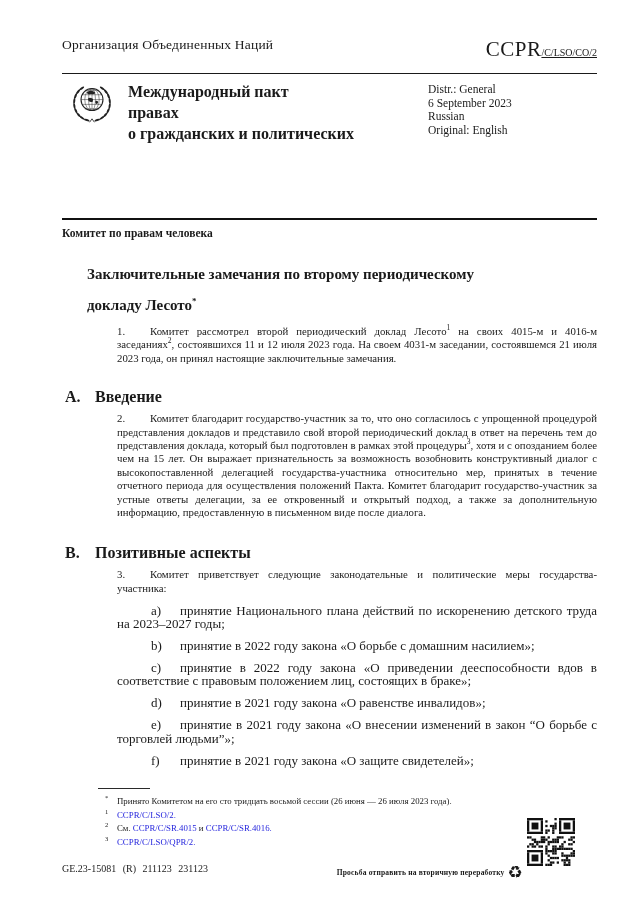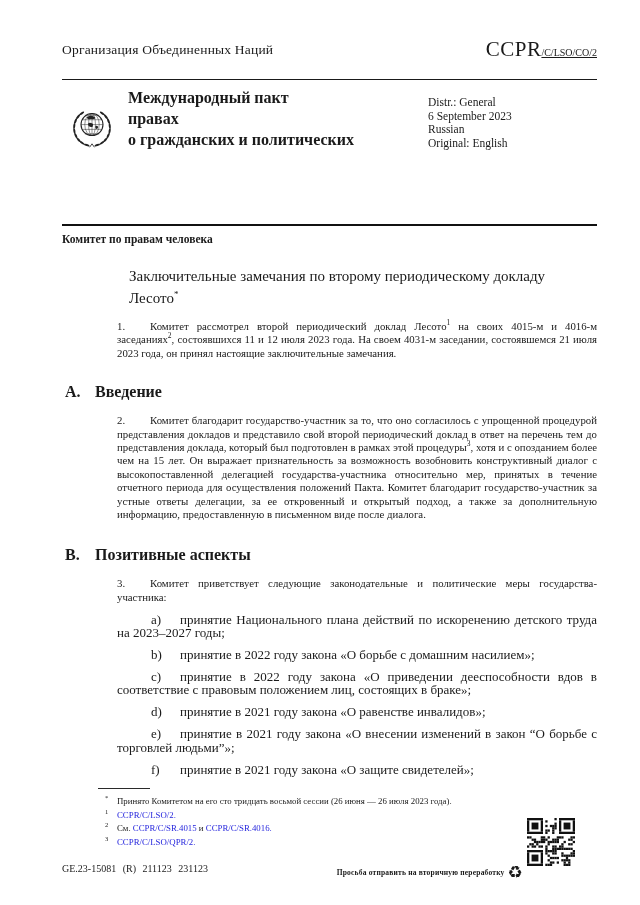--- a/index.html
+++ b/index.html
@@ -4,41 +4,41 @@
 <style>
   html,body{margin:0;padding:0;background:#e8e8e8;}
   .page{
     position:relative;width:640px;height:905px;background:#ffffff;
     margin:0 auto;overflow:hidden;color:#1a1a1a;
     font-family:"Liberation Serif","DejaVu Serif",serif;
   }
   .content{position:absolute;left:62px;top:0;width:535px;}
 
   
-  .masthead{display:flex;justify-content:space-between;align-items:center;
-    padding-top:37px;padding-bottom:17px;border-bottom:1.5px solid #1a1a1a;gap:22px;}
+  .masthead{display:flex;justify-content:space-between;align-items:flex-start;
+    padding-top:37px;padding-bottom:11px;border-bottom:1.5px solid #1a1a1a;gap:22px;}
   .org-name{font-size:13.5px;letter-spacing:.2px;}
   .sym-big{font-size:21px;letter-spacing:.5px;}
   .sym-small{font-size:10px;text-decoration:underline;}
 
   
-  .banner{display:flex;margin-top:7px;align-items:flex-end;}
+  .banner{display:flex;margin-top:7px;align-items:flex-start;}
   .emblem{width:44px;height:44px;margin-left:8px;flex:none;}
   .covenant{margin-left:14px;font-weight:bold;font-size:16px;line-height:21px;width:300px;}
   .distr{margin-left:auto;width:169px;font-size:11.5px;line-height:13.5px;padding-top:2px;}
   .distr div{white-space:nowrap;}
 
   .thick-rule{border:none;border-top:2.5px solid #111;margin:0;margin-top:74px;}
 
   .committee{font-weight:bold;font-size:11.5px;margin-top:7px;}
 
-  .doc-title{font-weight:normal;font-size:15px;line-height:18px;margin-left:67px;margin-top:22px;width:420px;}
+  .doc-title{font-weight:bold;font-size:15px;line-height:27px;margin-left:25px;margin-top:22px;width:420px;}
   .doc-title sup{font-size:9px;}
 
-  .body-p{font-size:10.8px;line-height:13.4px;text-align:justify;margin:13px 0 0 55px;width:480px;}
+  .body-p{font-size:10.8px;line-height:13.4px;text-align:justify;margin:6px 0 0 55px;width:480px;}
   .pnum{display:inline-block;width:33px;}
   .fnref{font-size:7.5px;line-height:0;}
 
   .sec-head{margin-top:23px;margin-left:3px;font-weight:bold;font-size:16px;}
   .sec-head.b{margin-top:25px;}
   .sec-letter{display:inline-block;width:30px;}
 
   .item{font-size:13px;line-height:13.4px;text-align:justify;margin:8.5px 0 0 55px;width:480px;text-indent:34px;}
   .item-letter{display:inline-block;width:29px;text-indent:0;}
 

